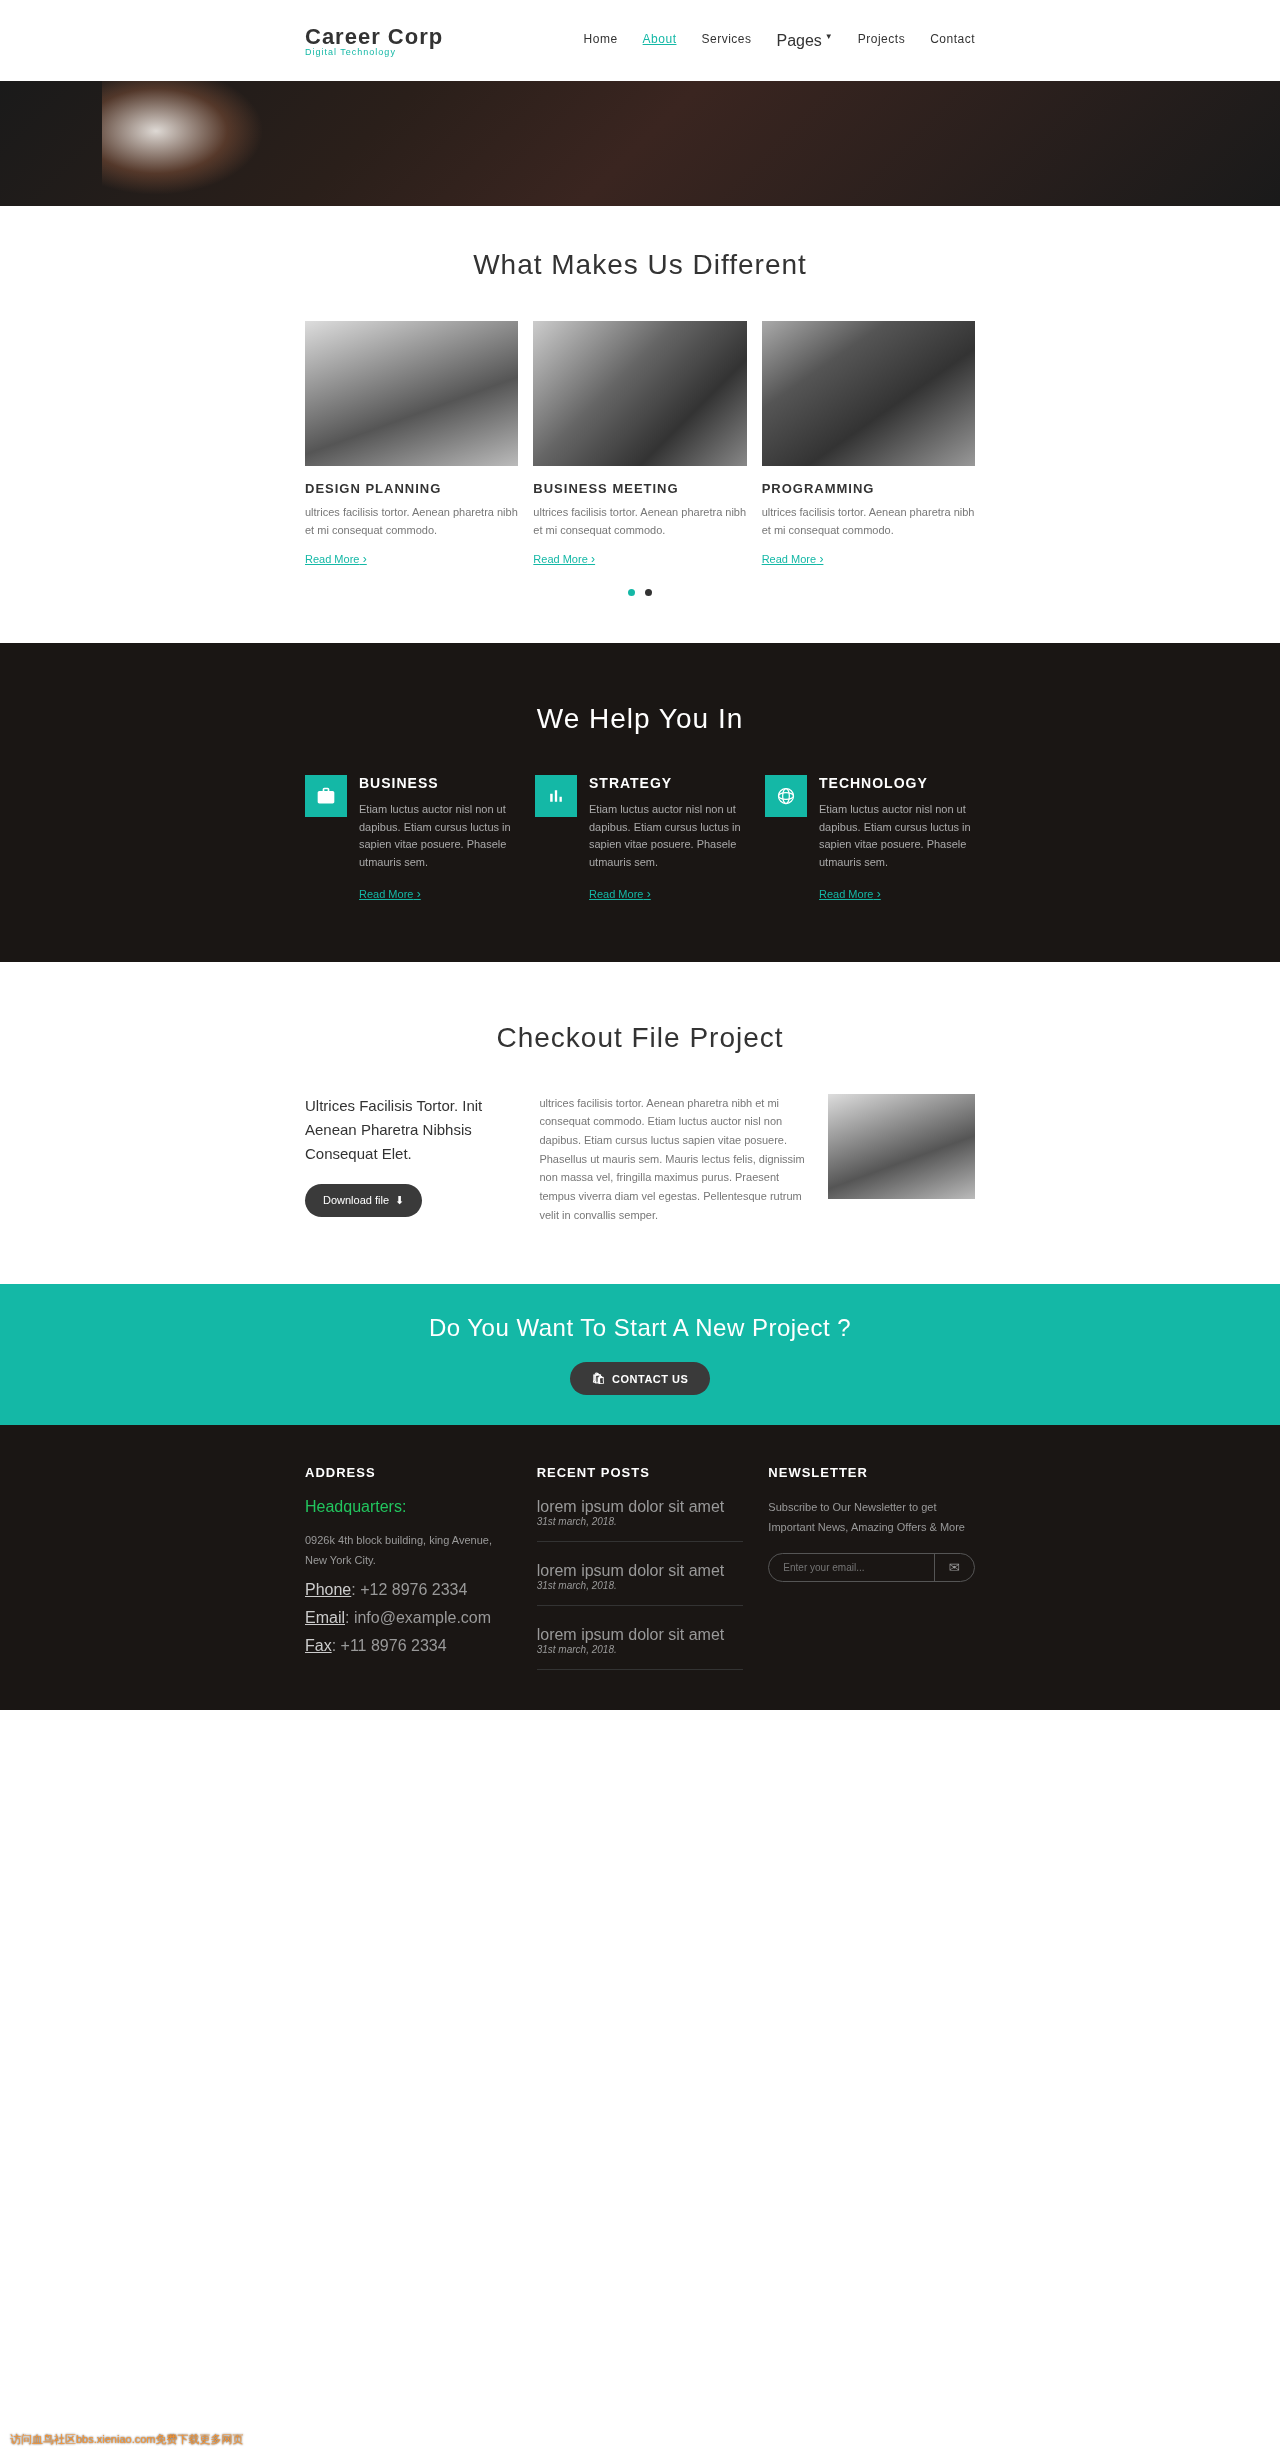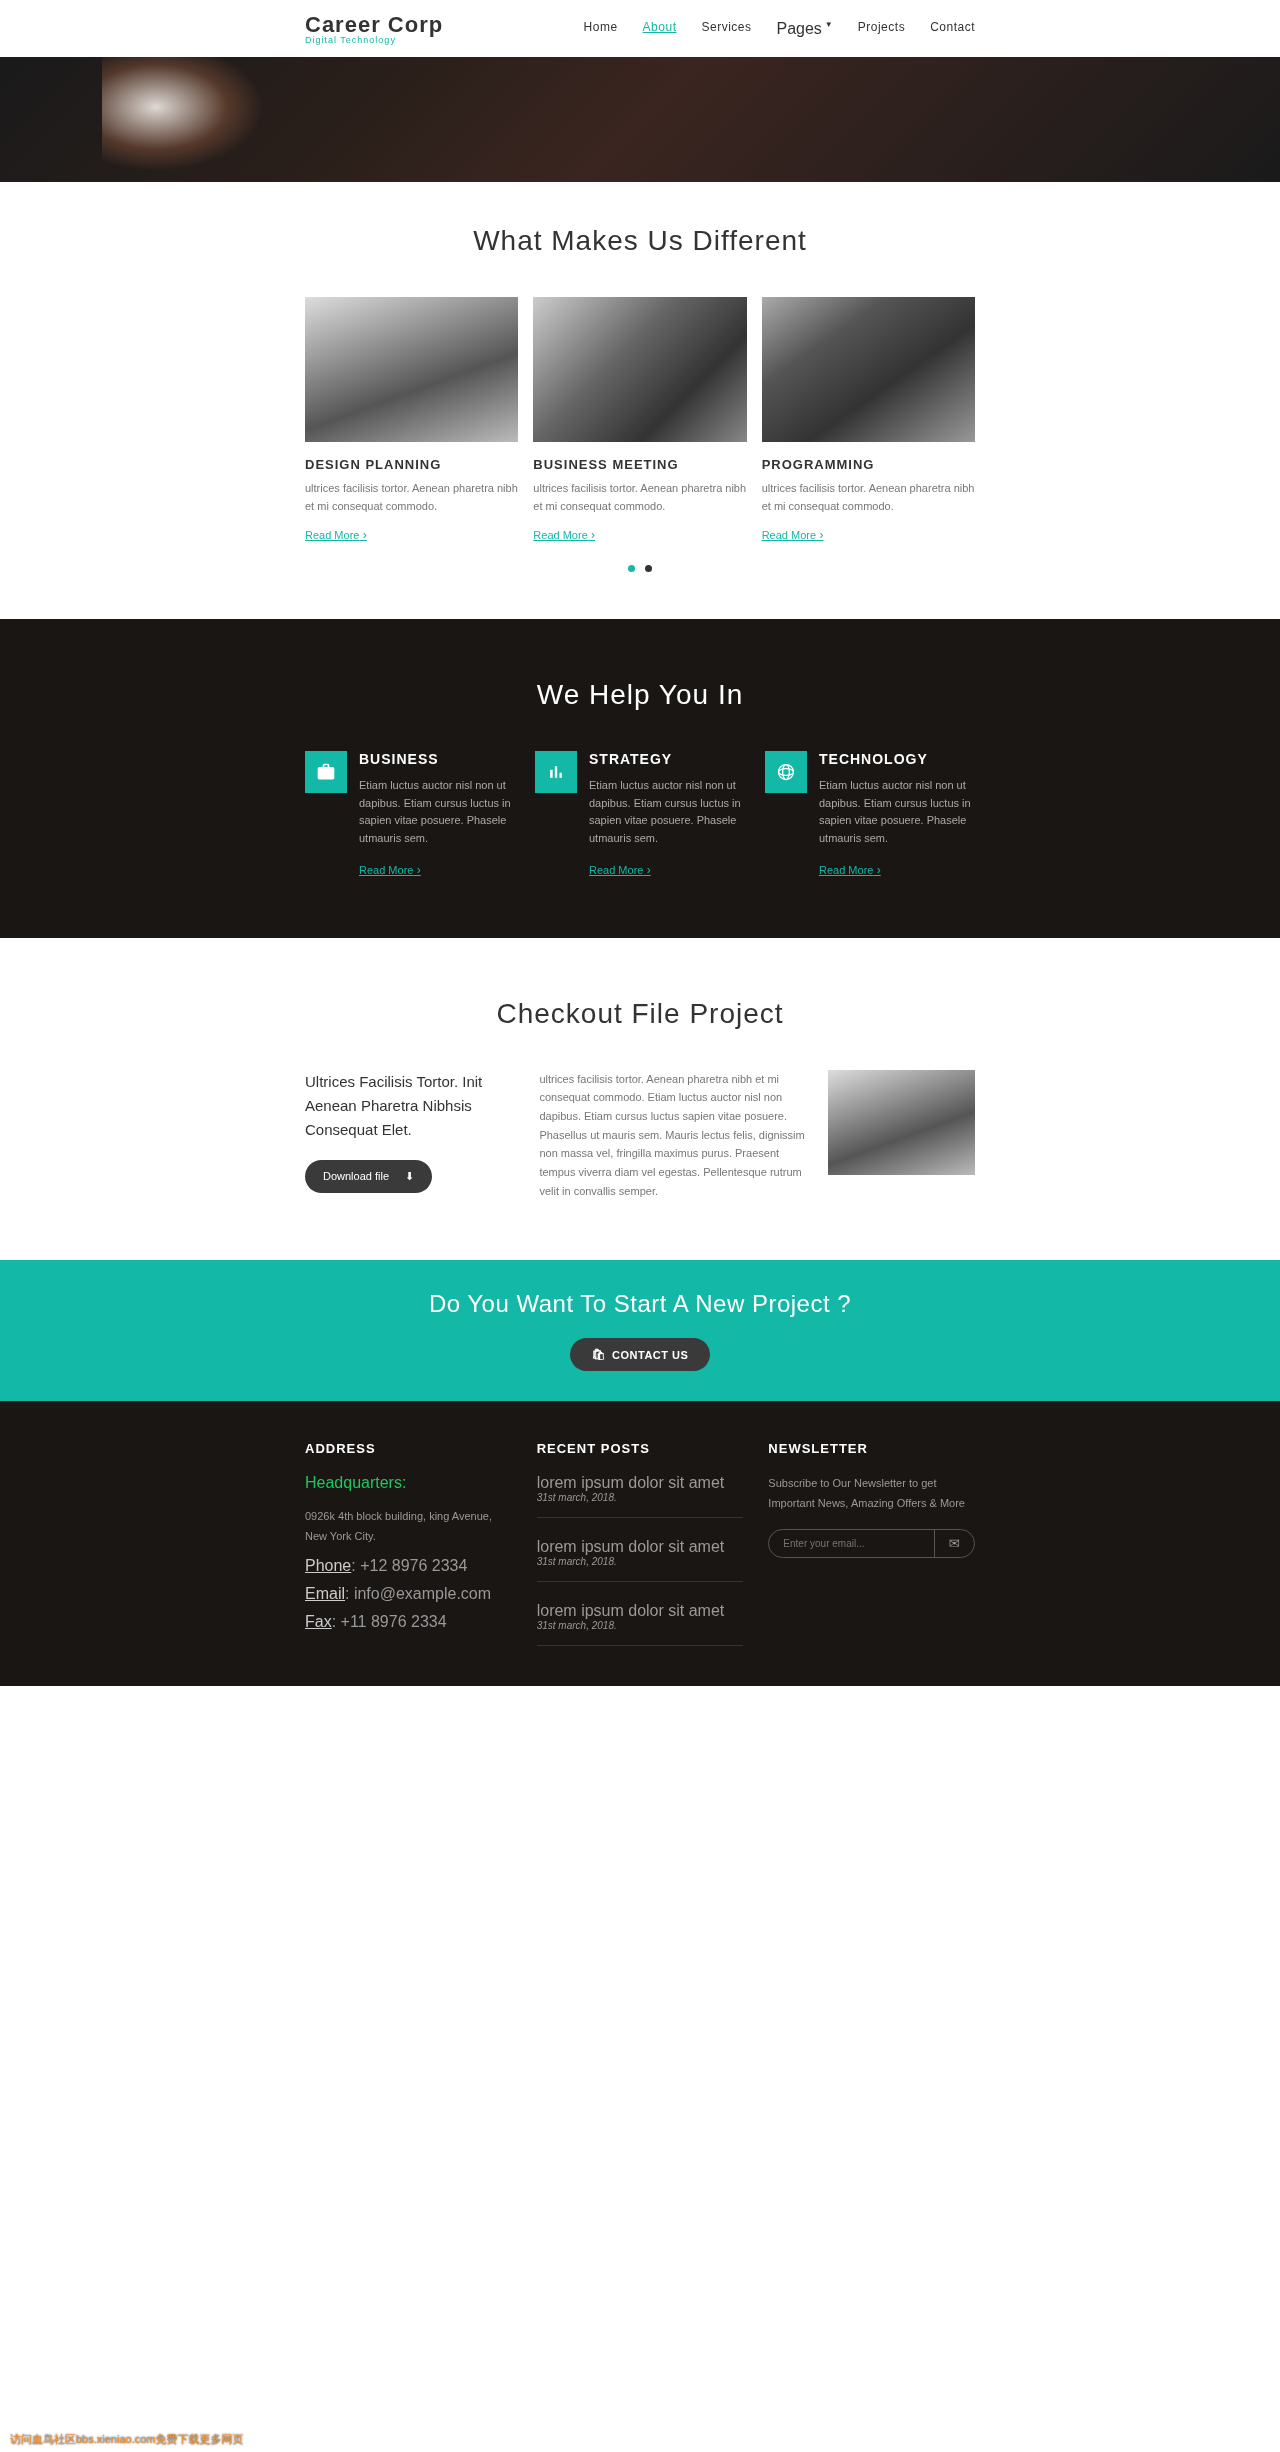--- a/index.html
+++ b/index.html
@@ -2,21 +2,21 @@
 <html><head>
 <meta charset="utf-8">
 <style>
 *{margin:0;padding:0;box-sizing:border-box}
 body{font-family:'Segoe UI',Arial,sans-serif;color:#333;background:#fff}
 a{text-decoration:none}
 .container{max-width:700px;margin:0 auto;padding:0 15px}
 
 
 .header{background:#fff;padding:12px 0;box-shadow:0 1px 3px rgba(0,0,0,0.1)}
-.header-inner{display:flex;justify-content:space-between;align-items:center;max-width:700px;margin:0 auto;padding:0 15px}
+.header-inner{display:flex;justify-content:space-between;align-items:center;max-width:700px;margin:12px auto;padding:0 15px}
 .logo{font-size:22px;font-weight:600;color:#333;letter-spacing:1px}
 .logo-sub{font-size:9px;color:#14b8a6;letter-spacing:1px;margin-top:-3px}
 .nav{display:flex;gap:25px}
 .nav a{color:#333;font-size:12px;letter-spacing:0.5px}
 .nav a.active{color:#14b8a6;text-decoration:underline}
 .nav-item-drop{display:flex;gap:3px}
 .caret{font-size:8px}
 
 
 .hero{height:125px;background:linear-gradient(135deg,#1a1a1a 0%,#2a1f1a 30%,#3a2520 50%,#1a1a1a 100%);position:relative;overflow:hidden}
@@ -50,21 +50,21 @@
 
 
 .checkout{padding:60px 0}
 .checkout-row{display:flex;gap:20px;align-items:flex-start}
 .checkout-left{flex:0 0 32%}
 .checkout-left h3{font-size:15px;font-weight:400;line-height:1.6;margin-bottom:18px}
 .checkout-mid{flex:1}
 .checkout-mid p{font-size:11px;color:#777;line-height:1.7}
 .checkout-right{flex:0 0 22%}
 .checkout-img{width:100%;height:105px;background:linear-gradient(160deg,#ddd 0%,#999 30%,#555 60%,#bbb 100%)}
-.btn-download{background:#3a3a3a;color:#fff;border:none;padding:10px 18px;border-radius:20px;font-size:11px;cursor:pointer;display:inline-flex;align-items:center;gap:16px}
+.btn-download{background:#3a3a3a;color:#fff;border:none;padding:10px 18px;border-radius:20px;font-size:11px;cursor:pointer;display:inline-flex;align-items:center;gap:6px}
 
 
 .cta{background:#14b8a6;padding:30px 0;text-align:center}
 .cta h2{color:#fff;font-size:24px;font-weight:400;margin-bottom:20px;letter-spacing:0.5px}
 .btn-contact{background:#3a3a3a;color:#fff;border:none;padding:10px 22px;border-radius:20px;font-size:11px;font-weight:600;cursor:pointer;letter-spacing:0.5px;display:inline-flex;align-items:center;gap:6px}
 
 
 .footer{background:#1a1614;padding:40px 0 20px;color:#999}
 .footer-row{display:flex;gap:25px}
 .footer-col{flex:1}

